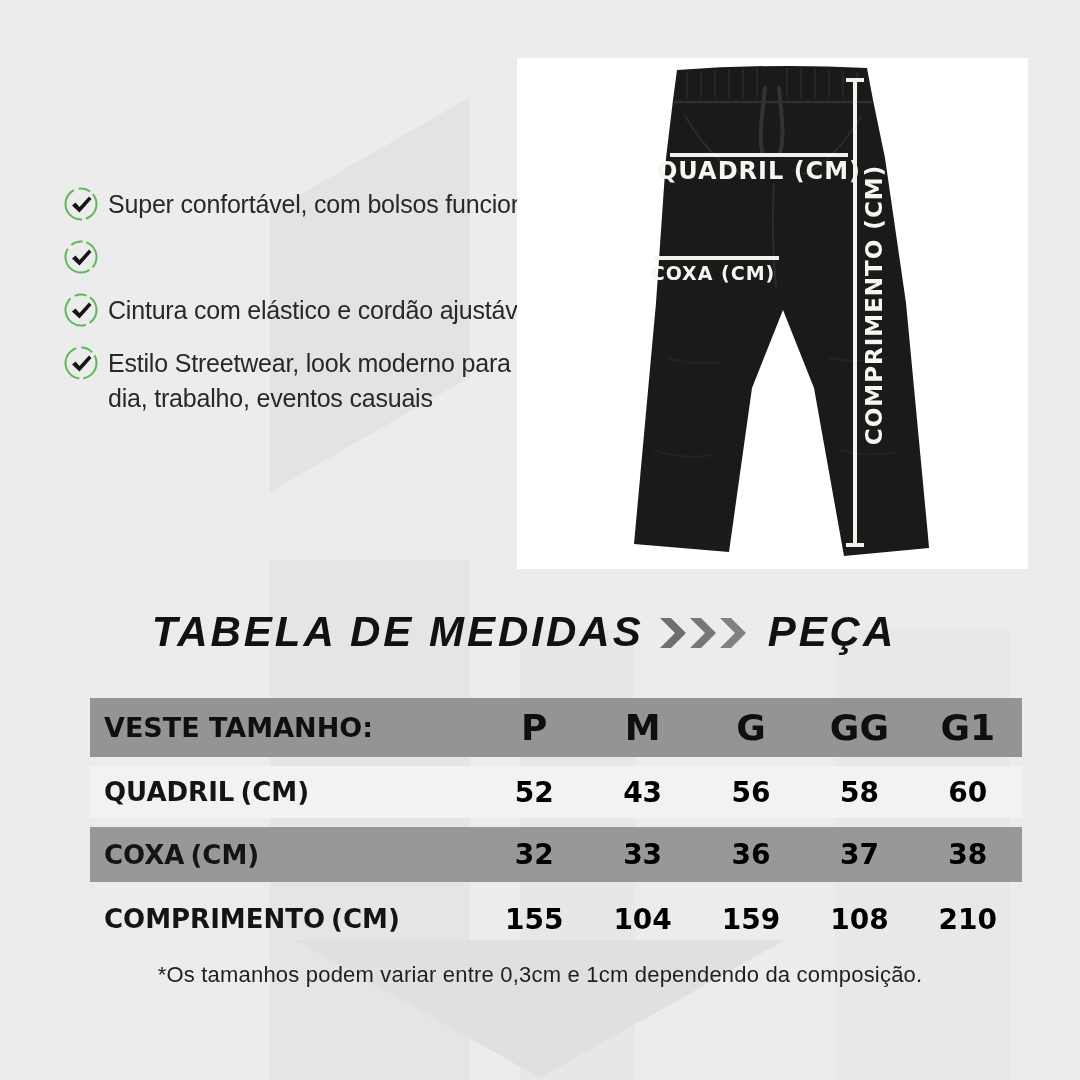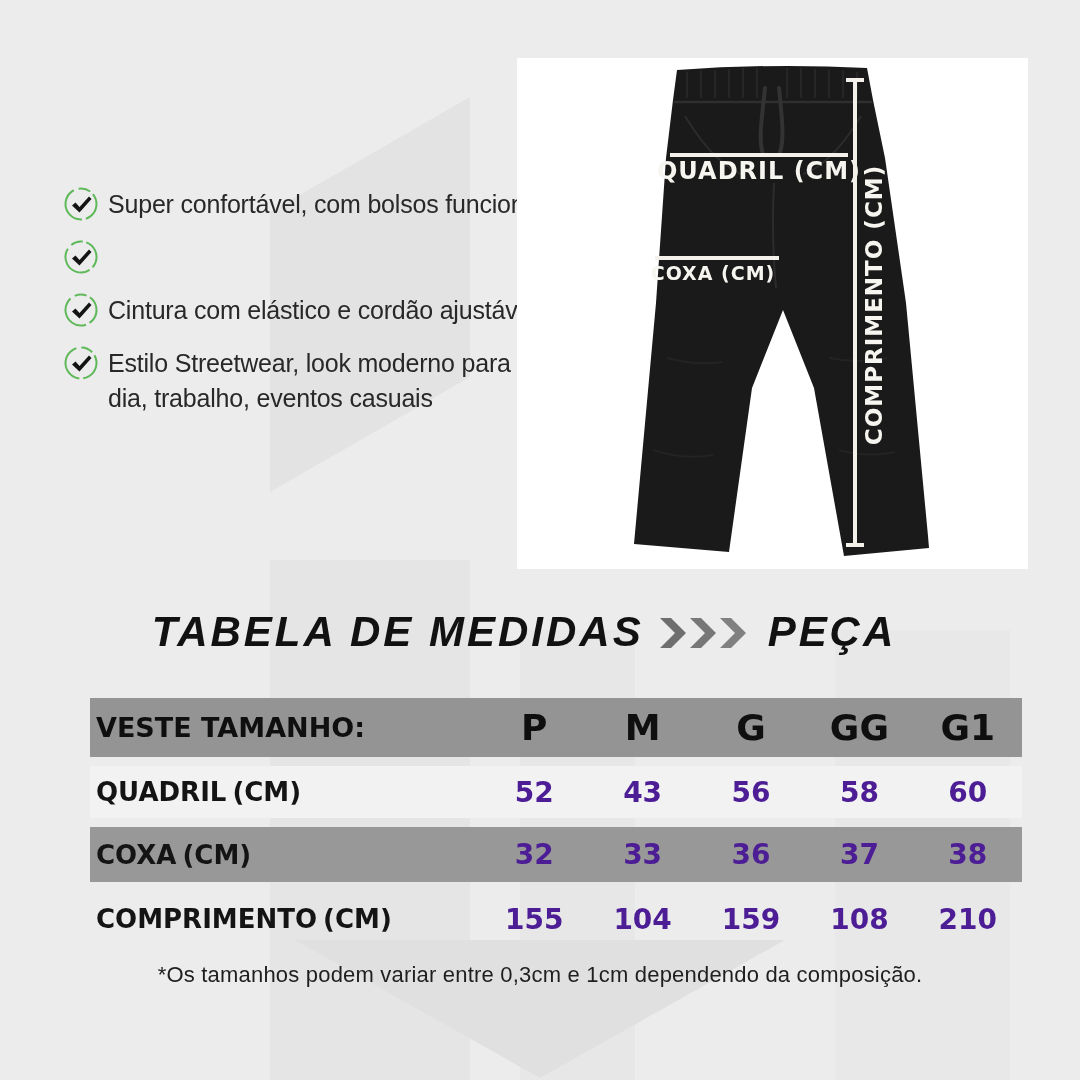--- a/index.html
+++ b/index.html
@@ -35,32 +35,32 @@
   .title-text{
     font-family:"Liberation Sans",sans-serif;font-weight:700;
     font-size:42px;letter-spacing:3px;color:#111111;white-space:nowrap;font-style:italic;
   }
   .chevrons{width:92px;height:34px;flex:0 0 auto;margin-top:2px;}
 
   
   .size-table{position:absolute;left:90px;top:698px;width:932px;z-index:2;
     font-family:"DejaVu Sans","Liberation Sans",sans-serif;}
   .t-row{display:flex;align-items:center;}
-  .t-label{flex:0 0 390px;padding-left:6px;box-sizing:border-box;
+  .t-label{flex:0 0 390px;padding-left:14px;box-sizing:border-box;
     font-weight:700;white-space:nowrap;}
   .t-col{flex:1 1 0;text-align:center;font-weight:700;}
   .t-header{height:59px;background:#949494;margin-bottom:9px;}
   .t-header .t-label{font-size:27px;color:#0f0f0f;}
   .t-header .t-col{font-size:36px;color:#0f0f0f;}
   .row-1{height:52px;background:#f2f2f2;margin-bottom:9px;}
   .row-2{height:55px;background:#989898;margin-bottom:11px;}
   .row-3{height:52px;background:transparent;}
   .t-rowlabel{font-size:26px;color:#141414;}
   .t-rowlabel .unit{margin-left:6px;}
-  .t-val{font-size:28px;color:#4c1d95;}
+  .t-val{font-size:28px;color:#000000;}
 
   
   .footnote{
     position:absolute;top:962px;left:0;width:1080px;text-align:center;z-index:2;
     font-size:22px;color:#1f1f1f;letter-spacing:0.2px;
   }
 </style>
 </head>
 <body>
 

